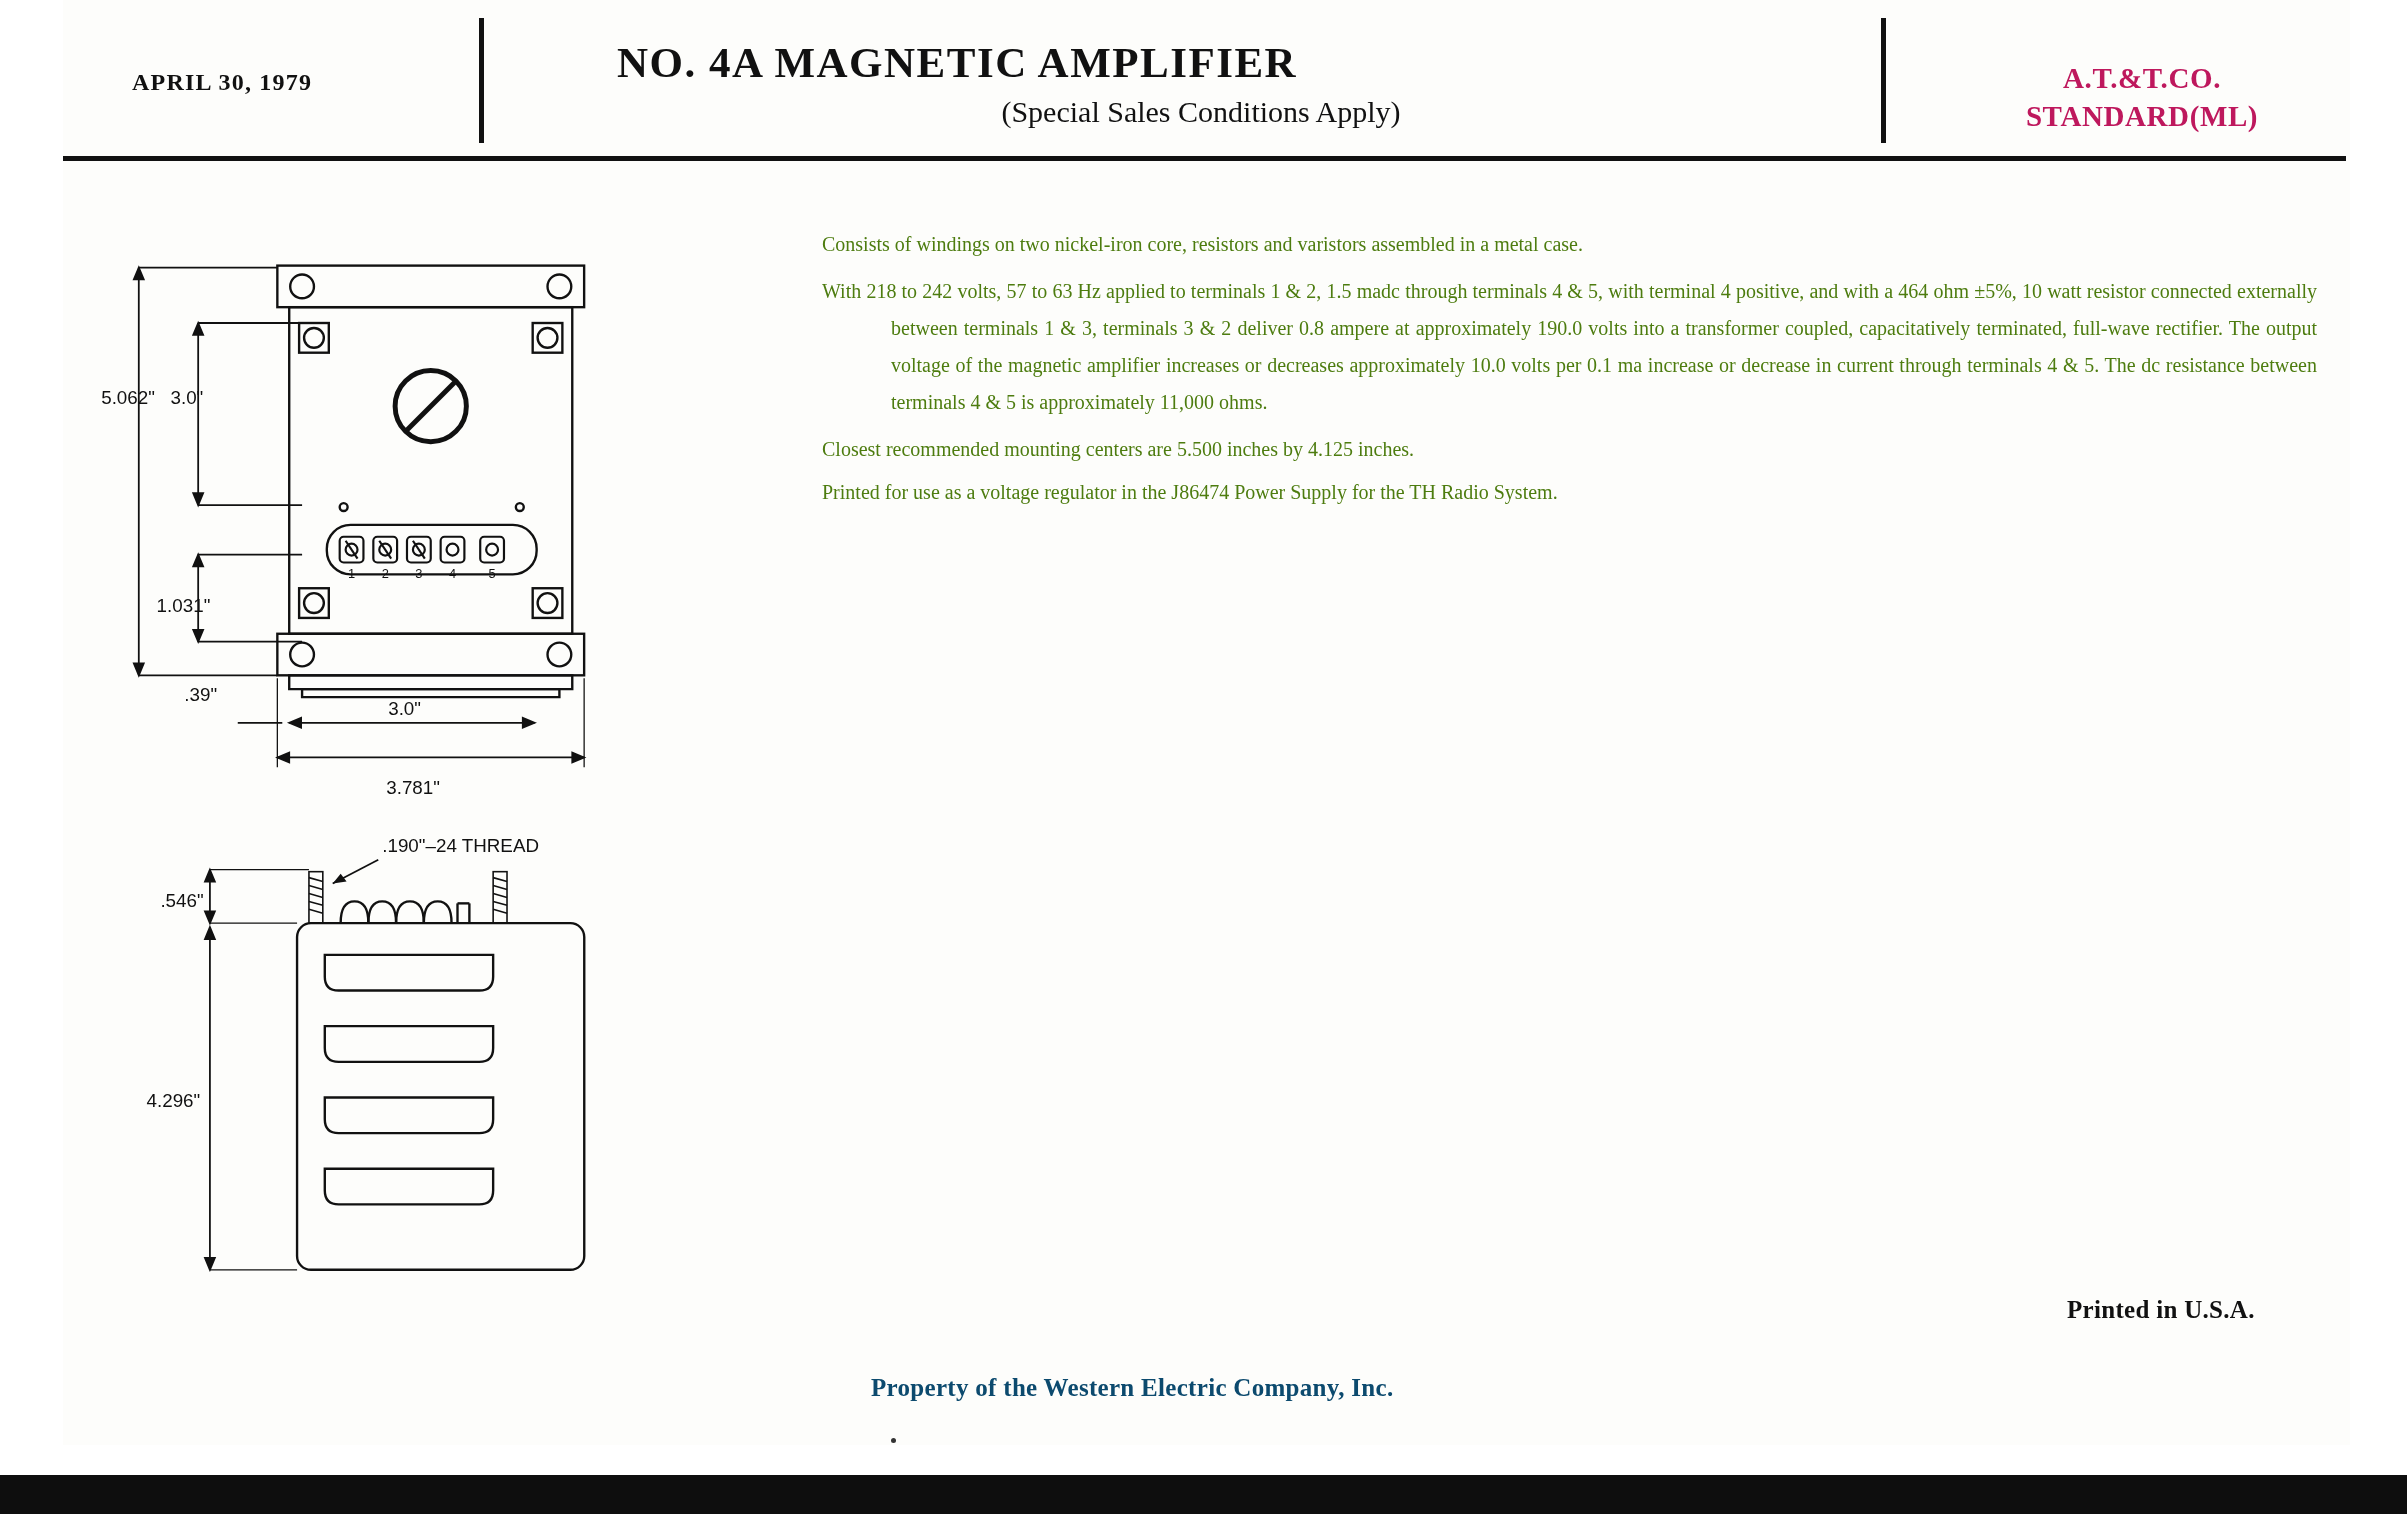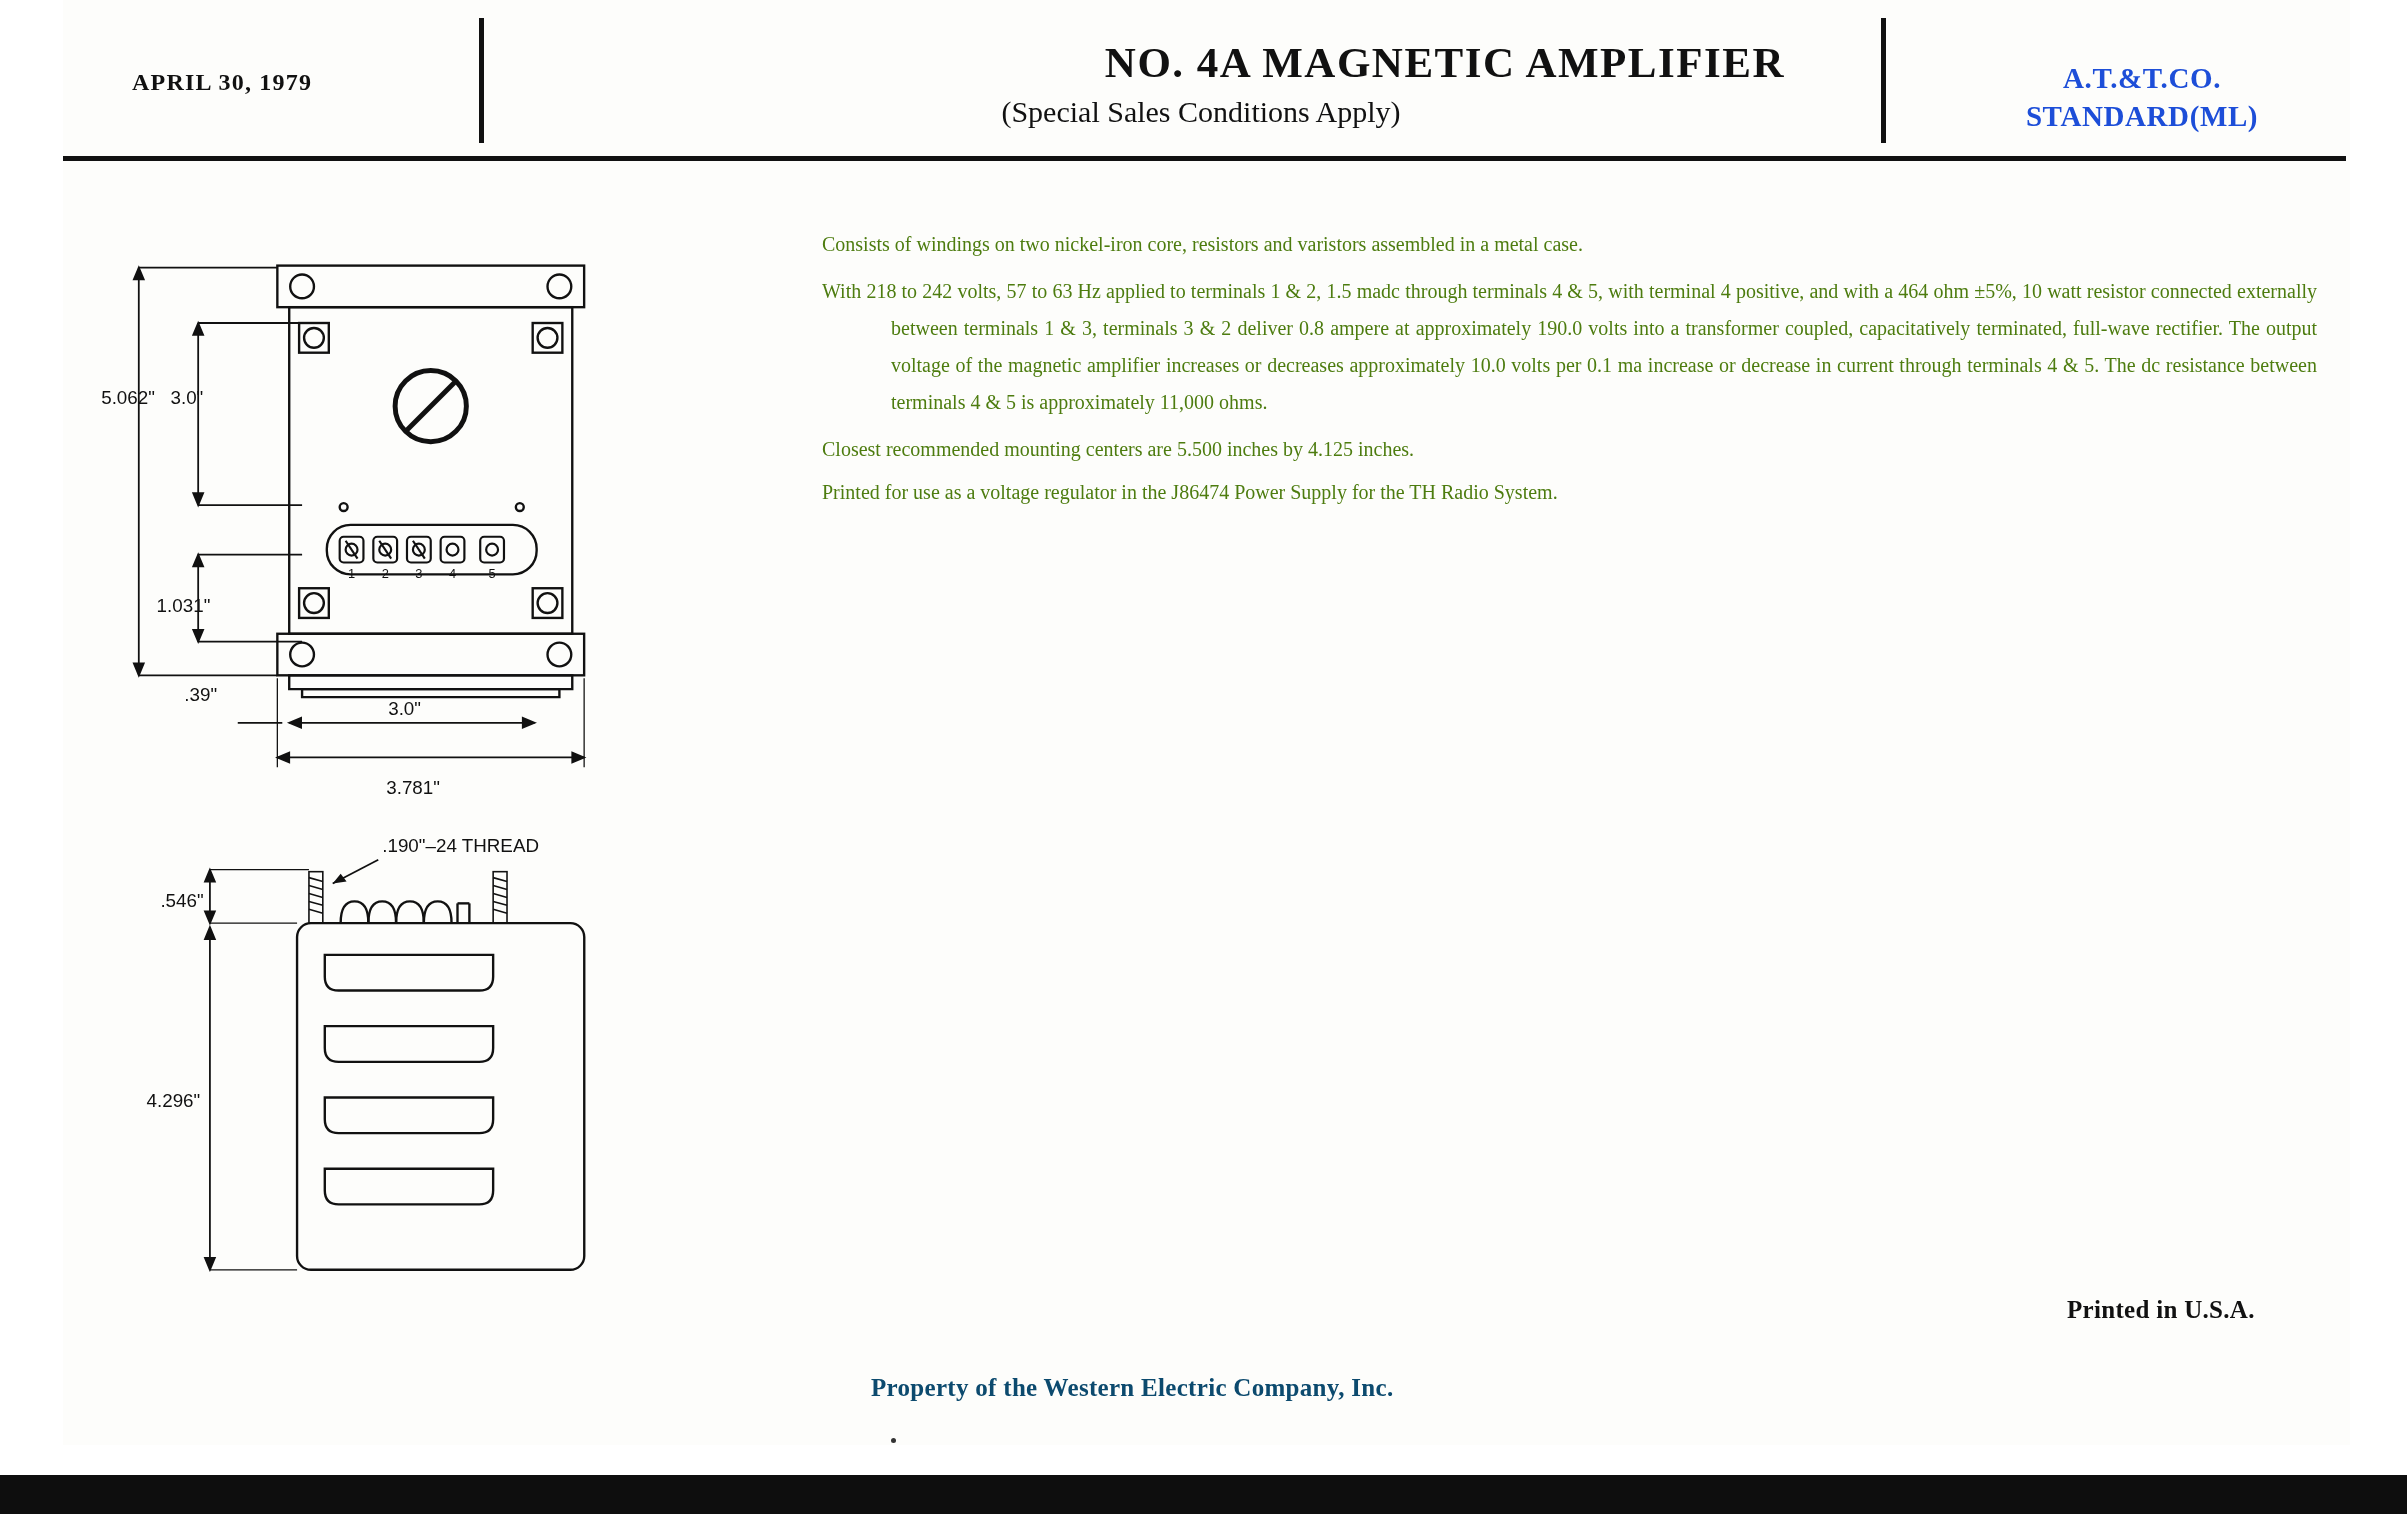--- a/index.html
+++ b/index.html
@@ -73,21 +73,21 @@
     height: 125px;
     background: #111;
   }
   .hdr-rule-v.left { left: 416px; }
   .hdr-rule-v.right { left: 1818px; }
   .hdr-title {
     position: absolute;
     left: 554px;
     top: 30px;
     width: 1168px;
-    text-align: right;
+    text-align: left;
     font-family: "Liberation Serif", serif;
     font-weight: bold;
     font-size: 43px;
     letter-spacing: 1.5px;
     color: #111;
   }
   .hdr-sub {
     position: absolute;
     left: 554px;
     top: 87px;
@@ -100,21 +100,21 @@
   .hdr-corp {
     position: absolute;
     left: 1861px;
     top: 51px;
     width: 436px;
     text-align: center;
     font-family: "Liberation Serif", serif;
     font-weight: bold;
     font-size: 29px;
     letter-spacing: 0.6px;
-    color: #1d4ed8;
+    color: #be185d;
     line-height: 38px;
   }
   .hdr-hr {
     position: absolute;
     left: 63px;
     top: 156px;
     width: 2283px;
     height: 5px;
     background: #111;
   }

